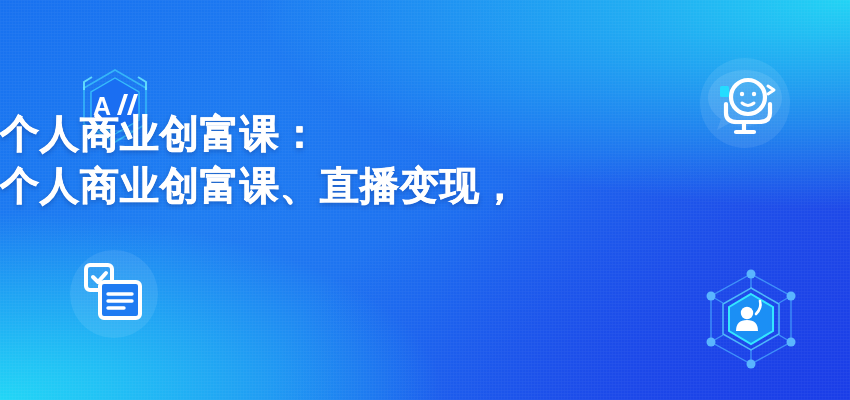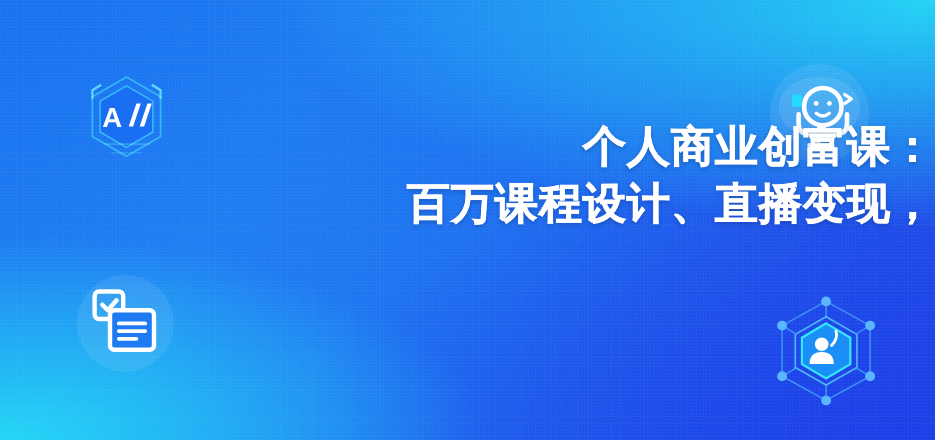--- a/index.html
+++ b/index.html
@@ -35,21 +35,21 @@
       repeating-linear-gradient(90deg,  rgba(255,255,255,0.5) 0 1px, rgba(0,0,0,0) 1px 3px);
     pointer-events: none;
   }
 
   
   #headline {
     position: absolute;
     left: 0;
     right: 0;
     top: 108px;
-    text-align: right;
+    text-align: left;
     color: #ffffff;
     user-select: none;
   }
   .hl-line {
     display: block;
     white-space: nowrap;
     letter-spacing: 1px;
   }
   .hl-1, .hl-2 {
     font-weight: 700;
@@ -178,16 +178,16 @@
       <circle cx="57" cy="51" r="6.2" fill="#ffffff"></circle>
       <path d="M46 69 Q46 58 57 58 Q68 58 68 69 Z" fill="#ffffff"></path>
 
       <path d="M66 52 Q72 46 70 39" fill="none" stroke="#ffffff" stroke-width="2.6" stroke-linecap="round"></path>
       <path d="M70 57 Q79 48 76 36" fill="none" stroke="#ffffff" stroke-opacity="0.0" stroke-width="2.4" stroke-linecap="round"></path>
     </svg>
   </div>
 
   <div id="headline">
     <span class="hl-line hl-1">个人商业创富课：</span>
-    <span class="hl-line hl-2">百万课程设计、直播变现，</span>
+    <span class="hl-line hl-2">个人商业创富课、直播变现，</span>
   </div>
 
 </div>
 
 </body></html>

